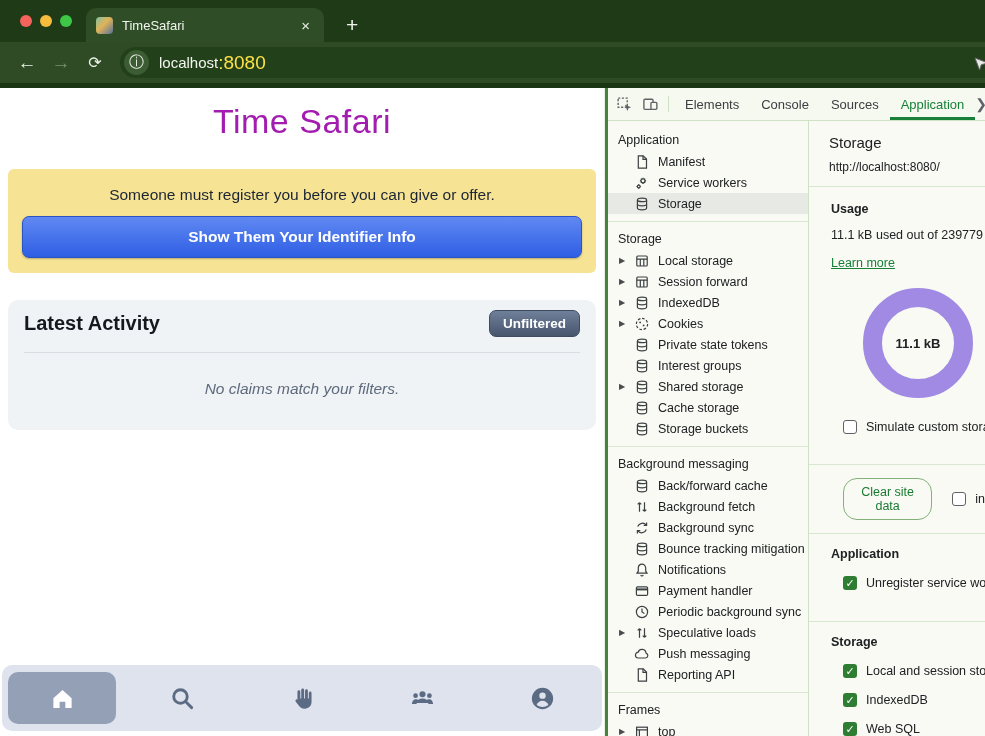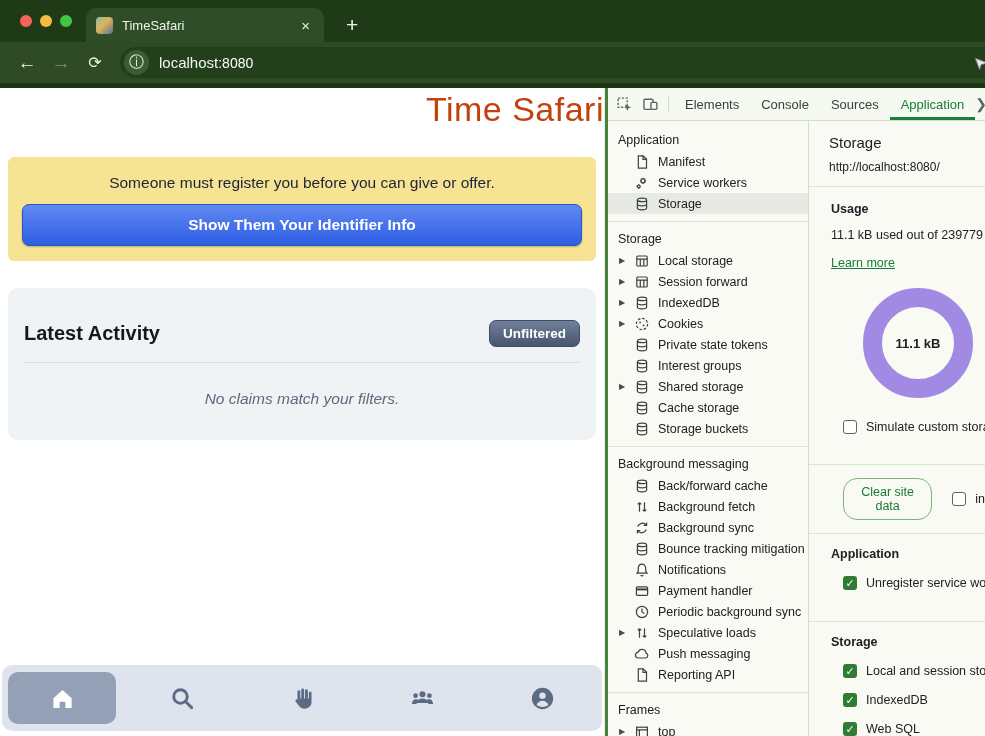--- a/index.html
+++ b/index.html
@@ -25,38 +25,38 @@
   .toolbar { height: 46px; background: #2e4b26; border-bottom: 5px solid #1b3612;
              display: flex; align-items: center; padding: 0 10px; position: relative; }
   .nav-glyph { color: #edf2e9; font-size: 19px; width: 34px; text-align: center; }
   .nav-glyph.dim { color: #7d9072; }
   .nav-glyph.reload { font-size: 16px; }
   .urlpill { flex: 1; height: 31px; background: #22401a; border-radius: 16px 0 0 16px;
              display: flex; align-items: center; margin-left: 8px; margin-right: -10px; }
   .info-circle { width: 25px; height: 25px; border-radius: 50%; background: #3c5c33; margin-left: 4px;
                  display: flex; align-items: center; justify-content: center; color: #eaf0e6; font-size: 15px; }
   .url-host { color: #f2f6ee; font-size: 15px; margin-left: 10px; }
-  .url-port { color: #ffffff; font-size: 14px; }
+  .url-port { color: #fde047; font-size: 19px; }
   .cursor { position: absolute; right: -5px; top: 12px; }
 
   
   .content { display: flex; height: 648px; }
   .viewport { width: 605px; position: relative; background: #fff; overflow: hidden;
               border-right: 1px solid #e7efe2; }
 
   
-  .page-title { margin-top: 2px; text-align: right; font-size: 34px; font-weight: 300;
-                letter-spacing: .5px; color: #c2410c; }
+  .page-title { margin-top: 14px; text-align: center; font-size: 34px; font-weight: 300;
+                letter-spacing: .5px; color: #a21caf; }
   .alert { margin: 28px 8px 0; background: #f6e494; border-radius: 6px; padding: 17px 14px 15px; }
   .alert-text { text-align: center; font-size: 15.5px; color: #1c2433; }
   .alert-btn { display: block; width: 100%; margin-top: 12px; height: 42px; border-radius: 7px;
                border: 1px solid #2a53c6; background: linear-gradient(#6189f2,#2e5ee4);
                color: #fff; font-weight: 700; font-size: 15.5px; font-family: inherit;
                box-shadow: 0 1px 2px rgba(0,0,0,.25); }
-  .activity { margin: 27px 8px 0; background: #f0f3f6; border-radius: 10px; padding: 32px 16px 0; }
+  .activity { margin: 27px 8px 0; background: #f0f3f6; border-radius: 10px; padding: 10px 16px 0; }
   .activity-head { display: flex; justify-content: space-between; align-items: center; }
   .activity-title { font-size: 20px; font-weight: 800; color: #14181f; }
   .unfiltered-btn { border: 1px solid #3e4b61; border-radius: 7px; padding: 5px 13px;
                     background: linear-gradient(#70809a,#47556d); color: #fff;
                     font-size: 13.5px; font-weight: 700; font-family: inherit; }
   .activity-divider { border-bottom: 1px solid #d8dde3; margin-top: 15px; }
   .activity-empty { text-align: center; font-style: italic; color: #5e6a7c; font-size: 15.5px;
                     padding: 27px 0 32px; }
 
   .bottom-nav { position: absolute; left: 2px; right: 2px; bottom: 5px; height: 66px;

